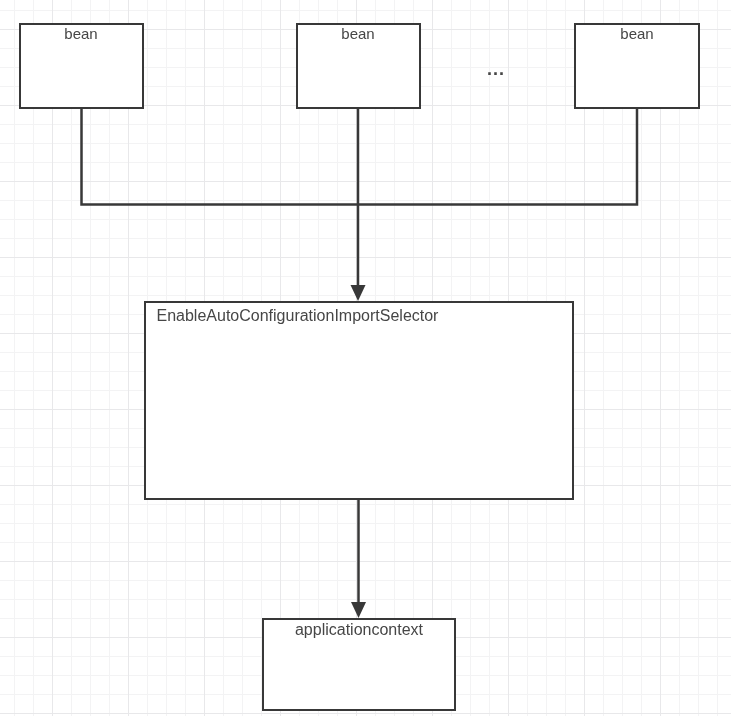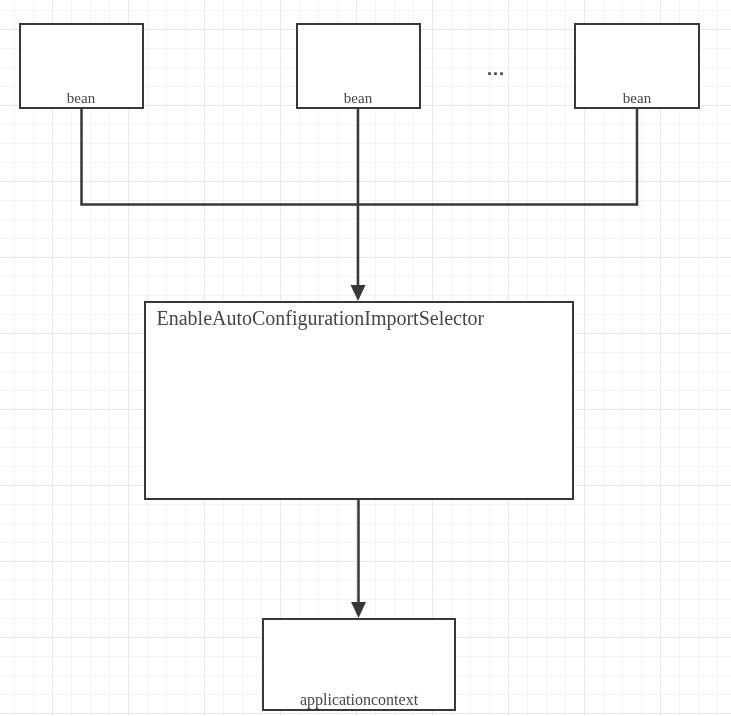--- a/index.html
+++ b/index.html
@@ -25,25 +25,24 @@
   svg.wires {
     position: absolute; inset: 0;
     width: 731px; height: 716px;
     color: var(--line-color, #383838);
     pointer-events: none;
   }
   .node {
     position: absolute;
     background: #ffffff;
     border: 2.5px solid var(--line-color, #383838);
-    display: flex; align-items: flex-end; justify-content: center;
+    display: flex; align-items: flex-start; justify-content: center;
     font-size: 15px;
     line-height: 1.2;
     text-align: center;
-    font-family: Liberation Serif, serif;
   }
   .bean { width: 125px; height: 86px; top: 22.5px; }
   #bean1 { left: 18.5px; }
   #bean2 { left: 295.5px; }
   #bean3 { left: 574px;  width: 126px; }
   .ellipsis {
     position: absolute;
     left: 482px; top: 59px; width: 28px;
     text-align: center;
     font-size: 18px; font-weight: bold;
@@ -51,21 +50,21 @@
     color: var(--text-color, #464646);
   }
   #selector {
     left: 143.5px; top: 301px;
     width: 430px; height: 199px;
     display: block;
     text-align: left;
   }
   .selector-title {
     padding: 3px 0 0 11px;
-    font-size: 20px;
+    font-size: 16px;
   }
   #loader {
     left: 171px; top: 76px;
     width: 232px; height: 98px;
     border-radius: 50%;
     font-size: 15px;
   }
   #context {
     left: 262px; top: 618px;
     width: 194px; height: 93px;

